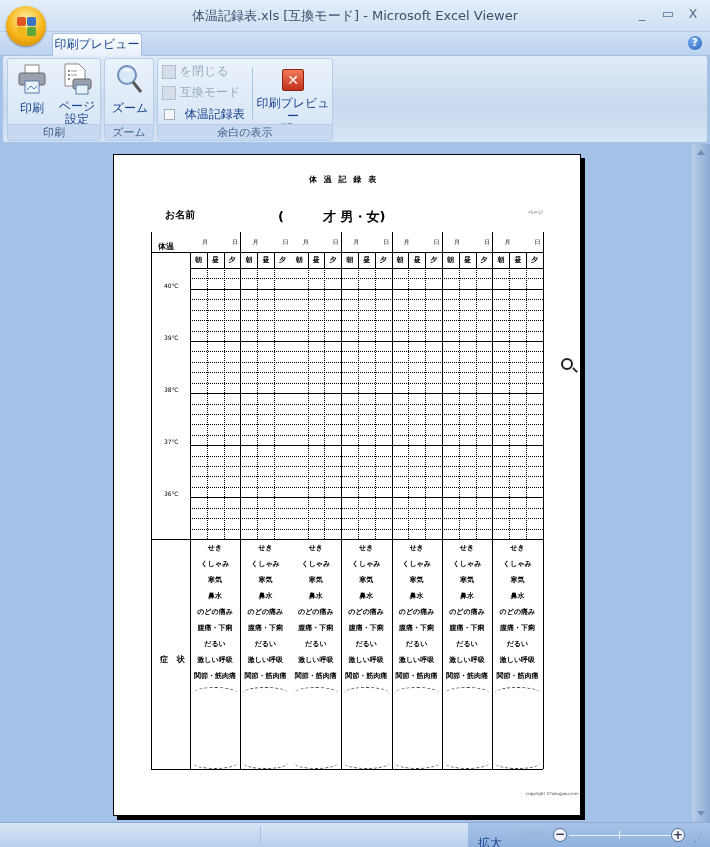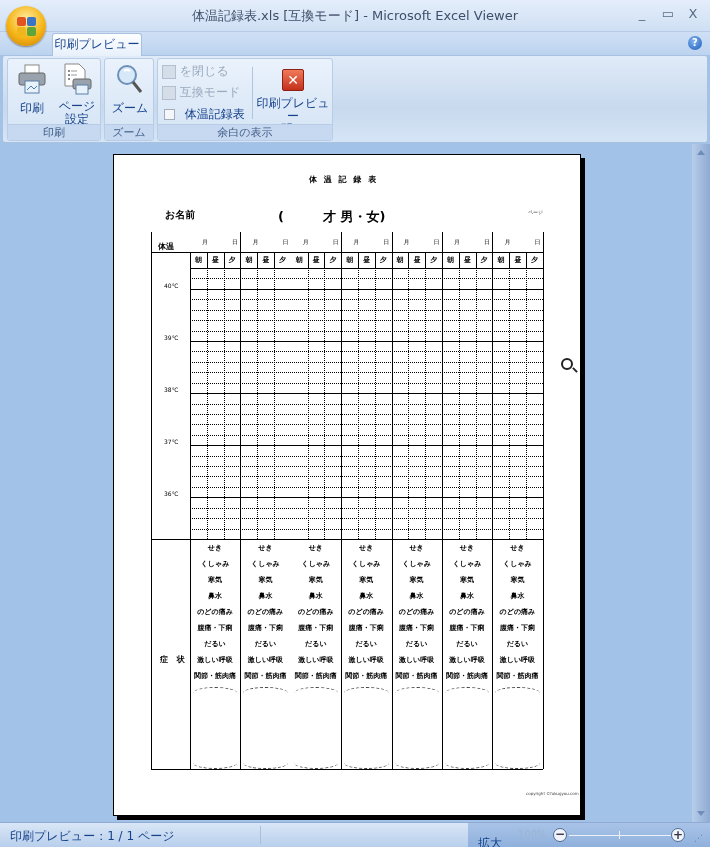--- a/index.html
+++ b/index.html
@@ -307,21 +307,20 @@
       <div class="sym" style="left:378.4px;top:500px">激しい呼吸</div>
       <div class="sym" style="left:378.4px;top:516px">関節・筋肉痛</div>
       <div class="hl" style="left:381.4px;top:532px;width:44.4px;height:6px;border-top:1px dashed #444;border-radius:50%/100% 100% 0 0"></div>
       <div class="hl" style="left:381.4px;top:608px;width:44.4px;height:6px;border-bottom:1px dashed #444;border-radius:0 0 50% 50%/0 0 100% 100%"></div>
     </div>
   <div style="position:absolute;left:447px;top:203px;width:12px;height:12px;border:2px solid #222;border-radius:50%"></div>
   <div style="position:absolute;left:458px;top:214px;width:6px;height:2px;background:#222;transform:rotate(45deg)"></div>
 </div>
 
 <div class="statusbar">
-  <div style="position:absolute;left:10px;top:5px">印刷プレビュー：1 / 1 ページ</div>
   <div style="position:absolute;left:260px;top:3px;width:1px;height:18px;background:#a8bfdd"></div>
   <div style="position:absolute;left:468px;top:0;width:242px;height:25px;background:linear-gradient(#a9c3e7,#8eb0dc)"></div>
   <div style="position:absolute;left:478px;top:12px;color:#15428b">拡大</div>
   <div style="position:absolute;left:518px;top:6px;color:#9db3d3;font-size:10px">100%</div>
   <div style="position:absolute;left:553px;top:5px;width:14px;height:14px;border-radius:50%;border:1px solid #506c94;background:#f1f5fb;text-align:center;line-height:11px;font-weight:bold;color:#334">−</div>
   <div style="position:absolute;left:569px;top:12px;width:102px;height:1px;background:#ebf1f9"></div>
   <div style="position:absolute;left:619px;top:8px;width:1px;height:8px;background:#ebf1f9"></div>
   <div style="position:absolute;left:671px;top:5px;width:14px;height:14px;border-radius:50%;border:1px solid #506c94;background:#f1f5fb;text-align:center;line-height:12px;font-weight:bold;color:#334">+</div>
   <div style="position:absolute;left:694px;top:10px;color:#6d88b2;font-size:9px">⋰</div>
 </div>

